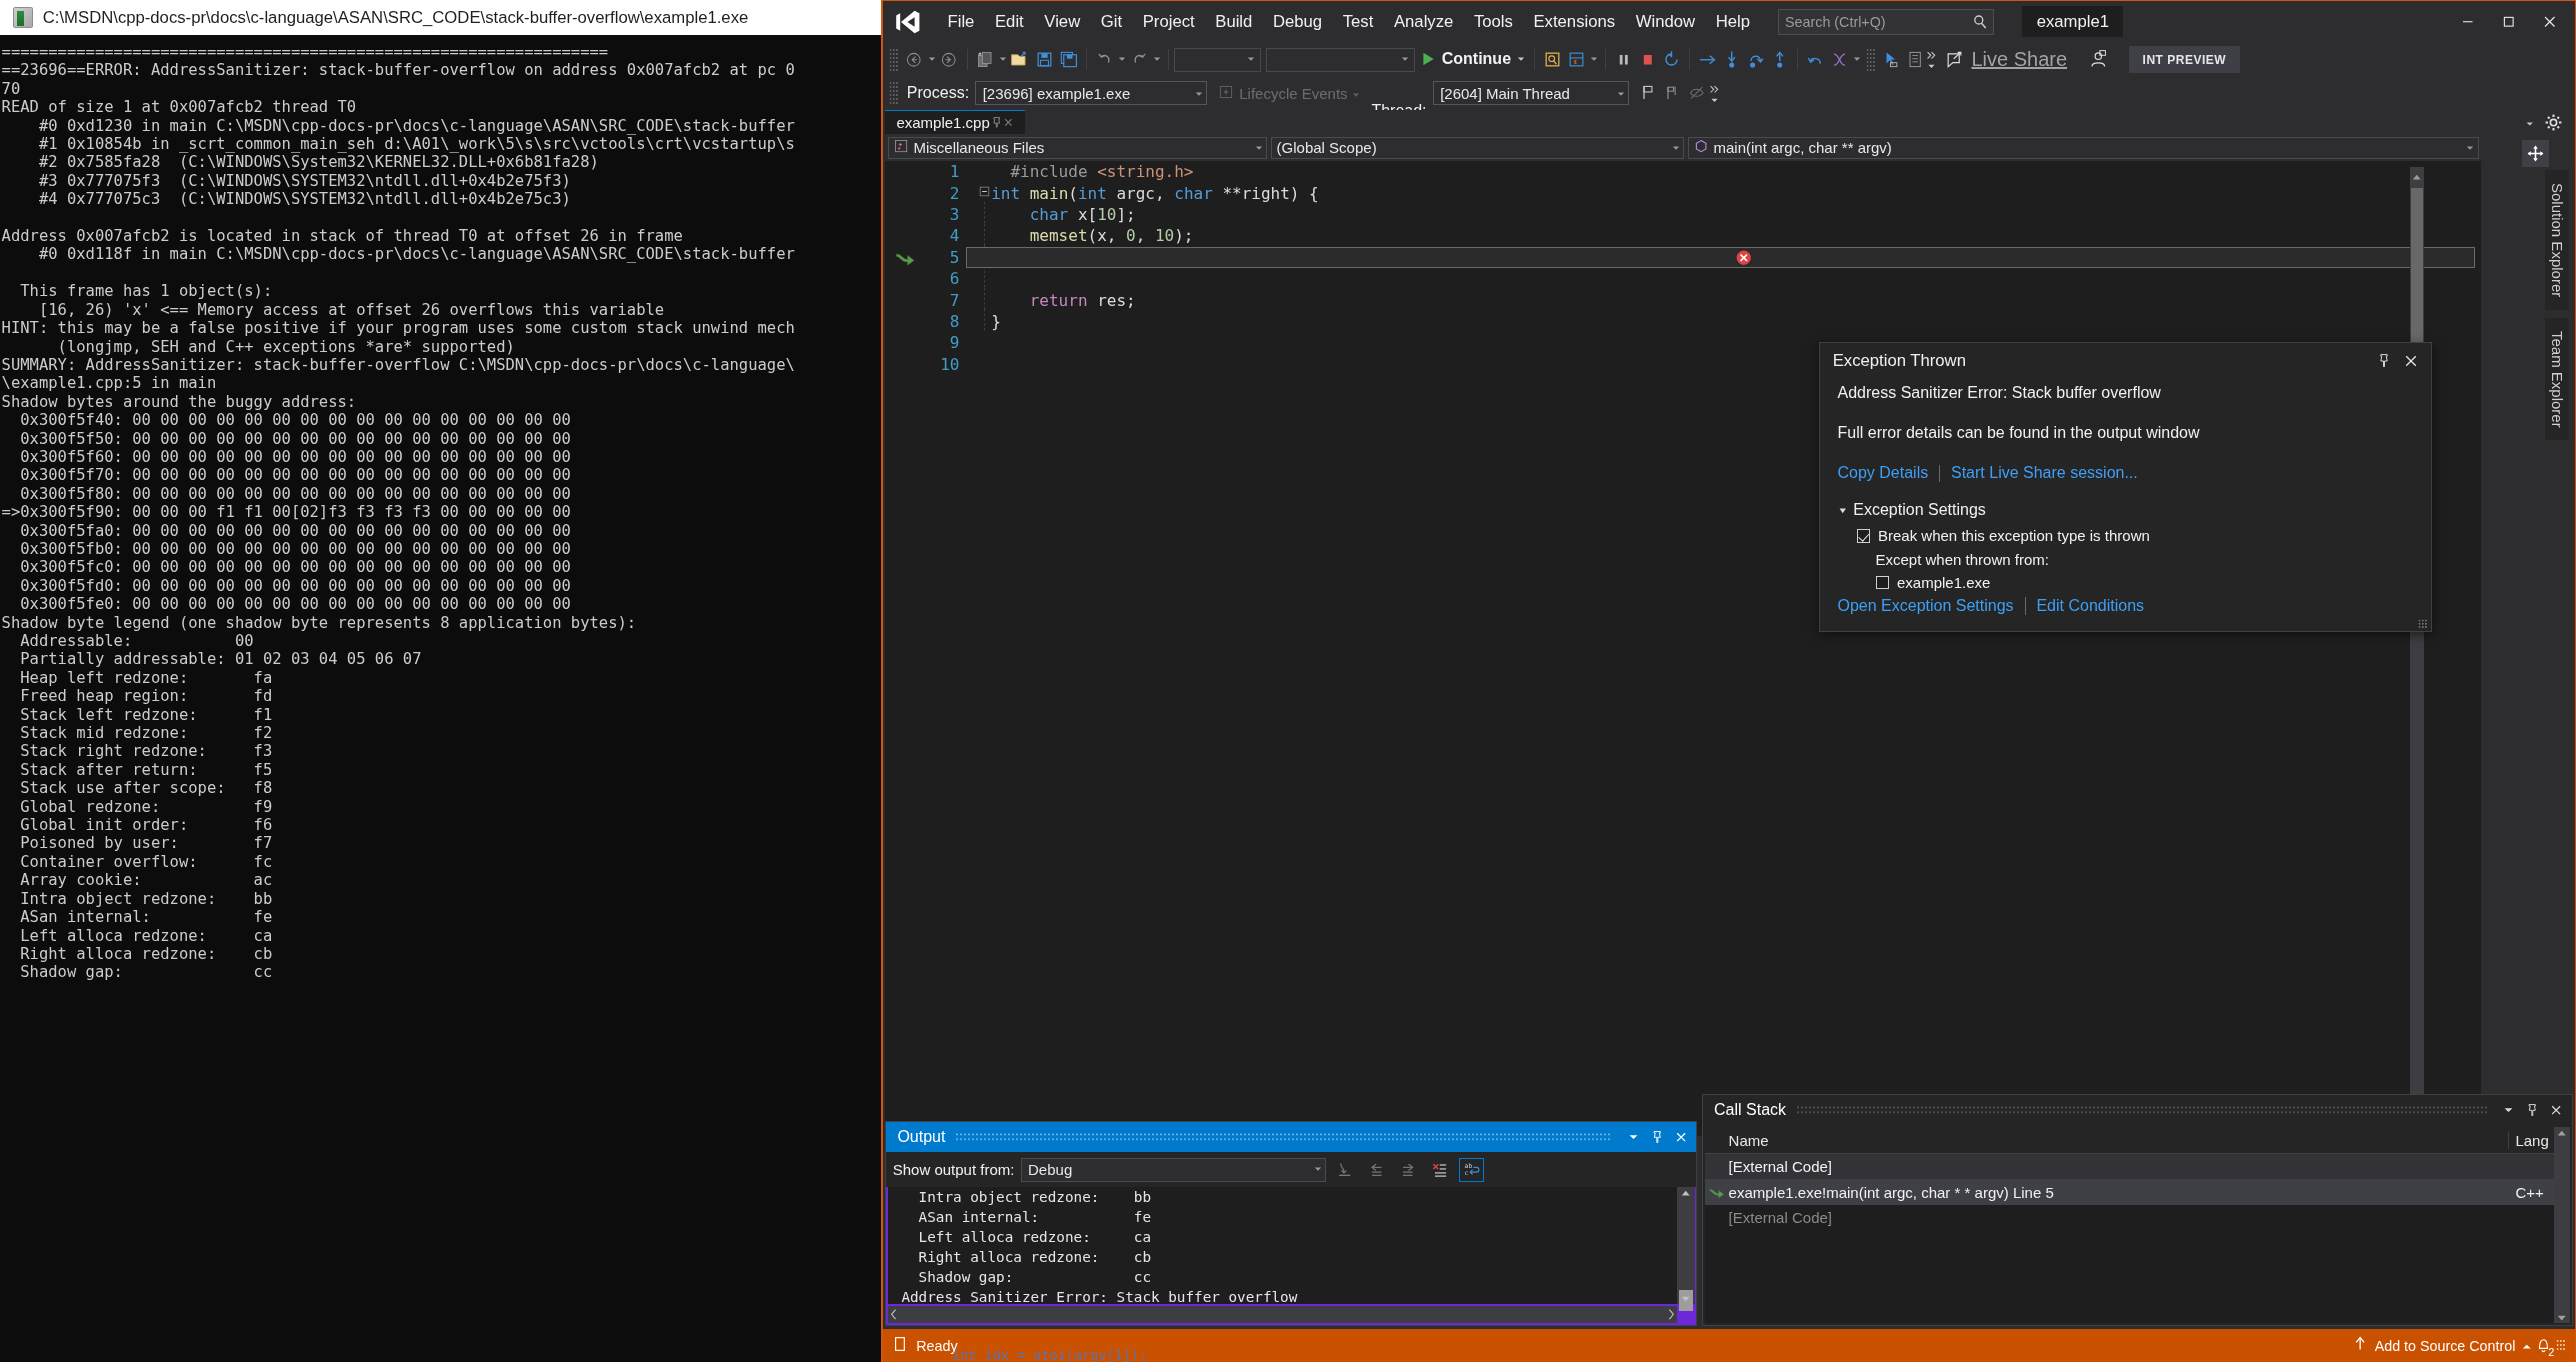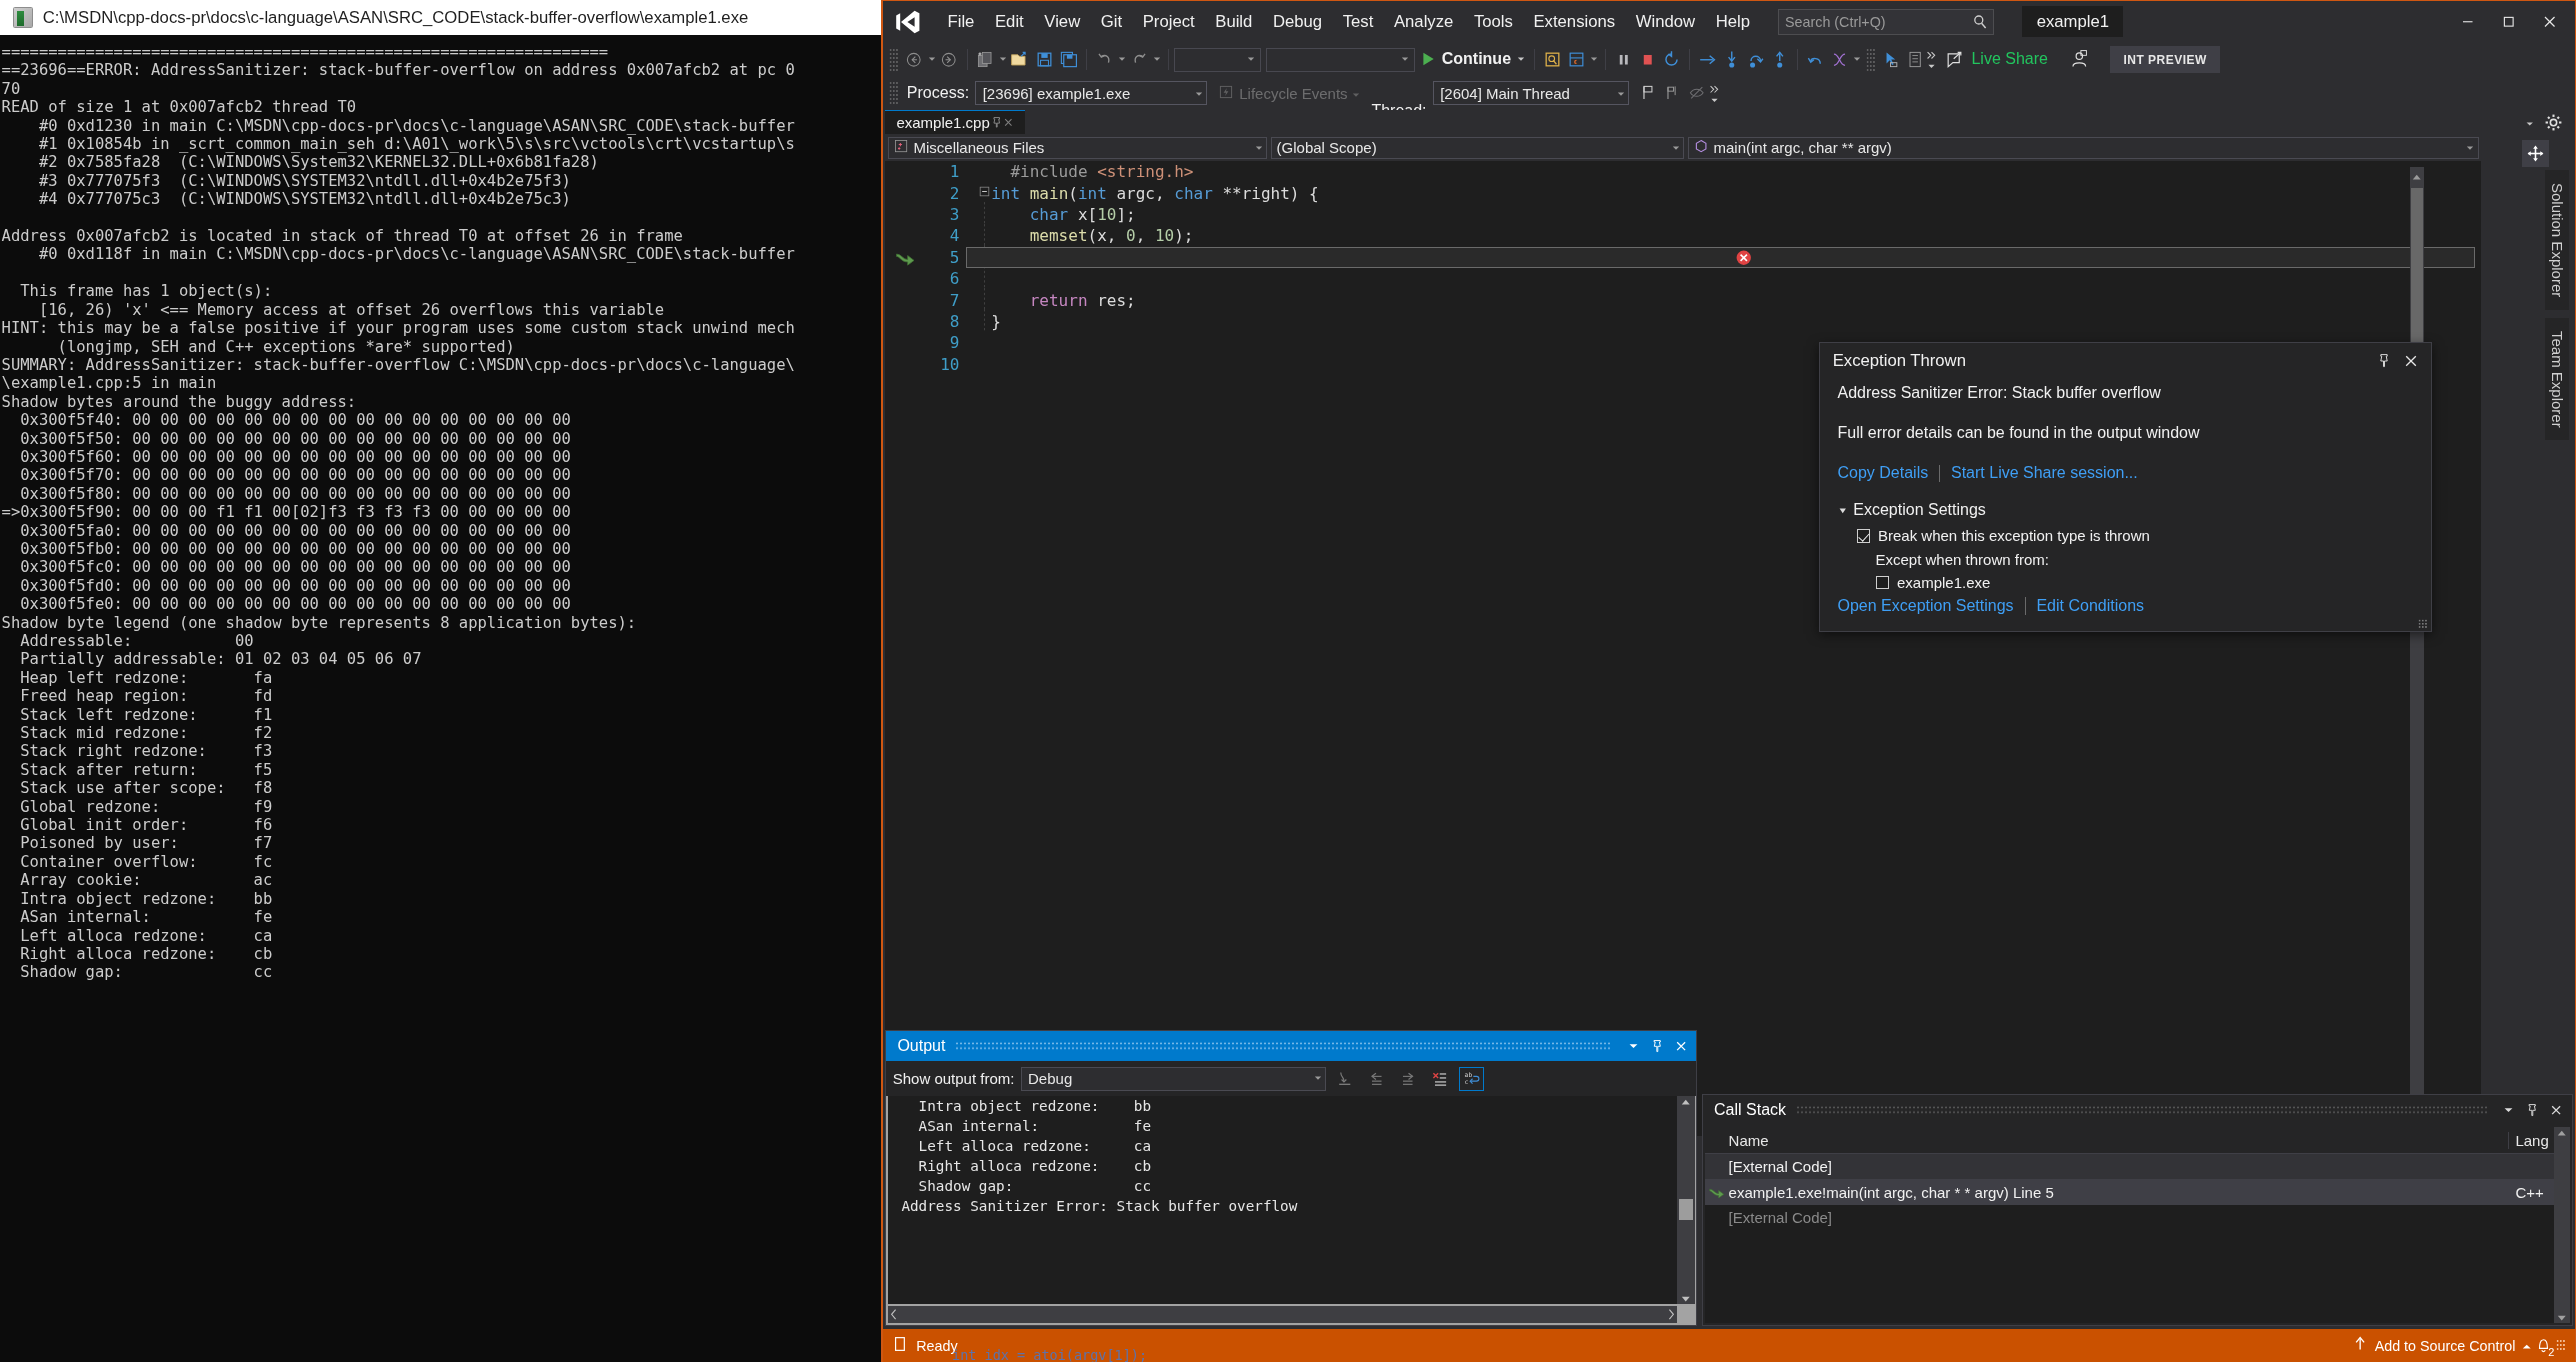--- a/index.html
+++ b/index.html
@@ -94,21 +94,21 @@
     background-image: radial-gradient(#9a9a9a 0.8px, transparent 1px);
     background-size: 3.2px 4px; }
   .tb-sep { width:0.8px; height:20.6px; background:#3f3f46; margin:0 5.6px; }
   .tb-btn { width: 24px; height: 24px; display:flex; align-items:center; justify-content:center; border-radius:1.6px;}
   .tb-caret { width:11px; height:24px; display:flex; align-items:center; justify-content:center;}
   .tb-combo { height:24px; background:#2d2d30; border:0.8px solid #484850; display:flex; align-items:center;
               justify-content:flex-end; padding-right:4.8px; }
   #tb-continue { display:flex; align-items:center; gap:6.3px; padding:0 3.2px 0 6.3px; height:25.4px; }
   #tb-continue-label { font-size:16px; color:#f1f1f1;font-weight:bold; }
   #live-share { display:flex; align-items:center; gap:7.1px; padding:0 8px; height:25.4px; }
-  #live-share-label { font-size:16px; color:#22c55e; }
+  #live-share-label { font-size:20px; color:#a3a3a3;text-decoration:underline; }
   #int-preview { background:#3f3f46; color:#e8e8e8; font-size:12px; font-weight:bold;
                  letter-spacing:0.5px; padding:6.3px 13.5px; margin-left:17.5px; }
 
   
   #vs-debugbar { height: 32px; background:#2d2d30; display:flex; align-items:center; padding-left:3.2px;}
   .dbg-label { font-size:16px; color:#f1f1f1; margin:0 6.3px 0 4.8px; white-space:nowrap;}
   .dbg-combo { height:24px; background:#2d2d30; border:0.8px solid #555560; display:flex;
                align-items:center; padding:0 3.2px 0 6.3px; }
   .dbg-combo .val { font-size:15px; color:#e8e8e8; white-space:nowrap; flex:1;}
   .dbg-combo .car { margin-left:6.3px; }
@@ -204,22 +204,22 @@
                    align-items:center; justify-content:center; margin:1.6px 24px 3.2px 0;}
   #editor-vscroll { position:absolute; right:57px; top:57px; width:14.3px; bottom:32px;
                     background:#3e3e42; }
   #editor-vscroll .thumb { position:absolute; left:0.8px; right:0.8px; top:20.6px; height:301px; background:#686868;}
   #editor-vscroll .arrow-up { position:absolute; left:0; right:0; top:0; height:19px;
                     display:flex; align-items:center; justify-content:center;}
   #marker-line { position:absolute; right:57px; top:317px; width:14.3px; height:2.4px; background:#e8e8e8;}
 
   
   #output-panel {
-    position:absolute; left:2.4px; bottom:36px; width:812px; height:296px;
-    background:#a3a3a3; border:0.8px solid #3f3f46;
+    position:absolute; left:2.4px; bottom:36px; width:812px; height:205px;
+    background:#6d28d9; border:0.8px solid #3f3f46;
   }
   #callstack-panel {
     position:absolute; left:819px; bottom:36px; right:2.4px; height:232px;
     background:#252526; border:0.8px solid #3f3f46;
   }
   .panel-hdr { height:30px; display:flex; align-items:center; padding:0 3.2px 0 11px; }
   .panel-hdr.active { background:#007acc; }
   .panel-hdr-title { font-size:16px; color:#ffffff; white-space:nowrap; }
   .panel-hdr-dots { flex:1; height:9.5px; margin:0 9.5px; opacity:.6;
      background-image: radial-gradient(#cfe8ff 0.8px, transparent 1px); background-size:4px 4.8px;}

